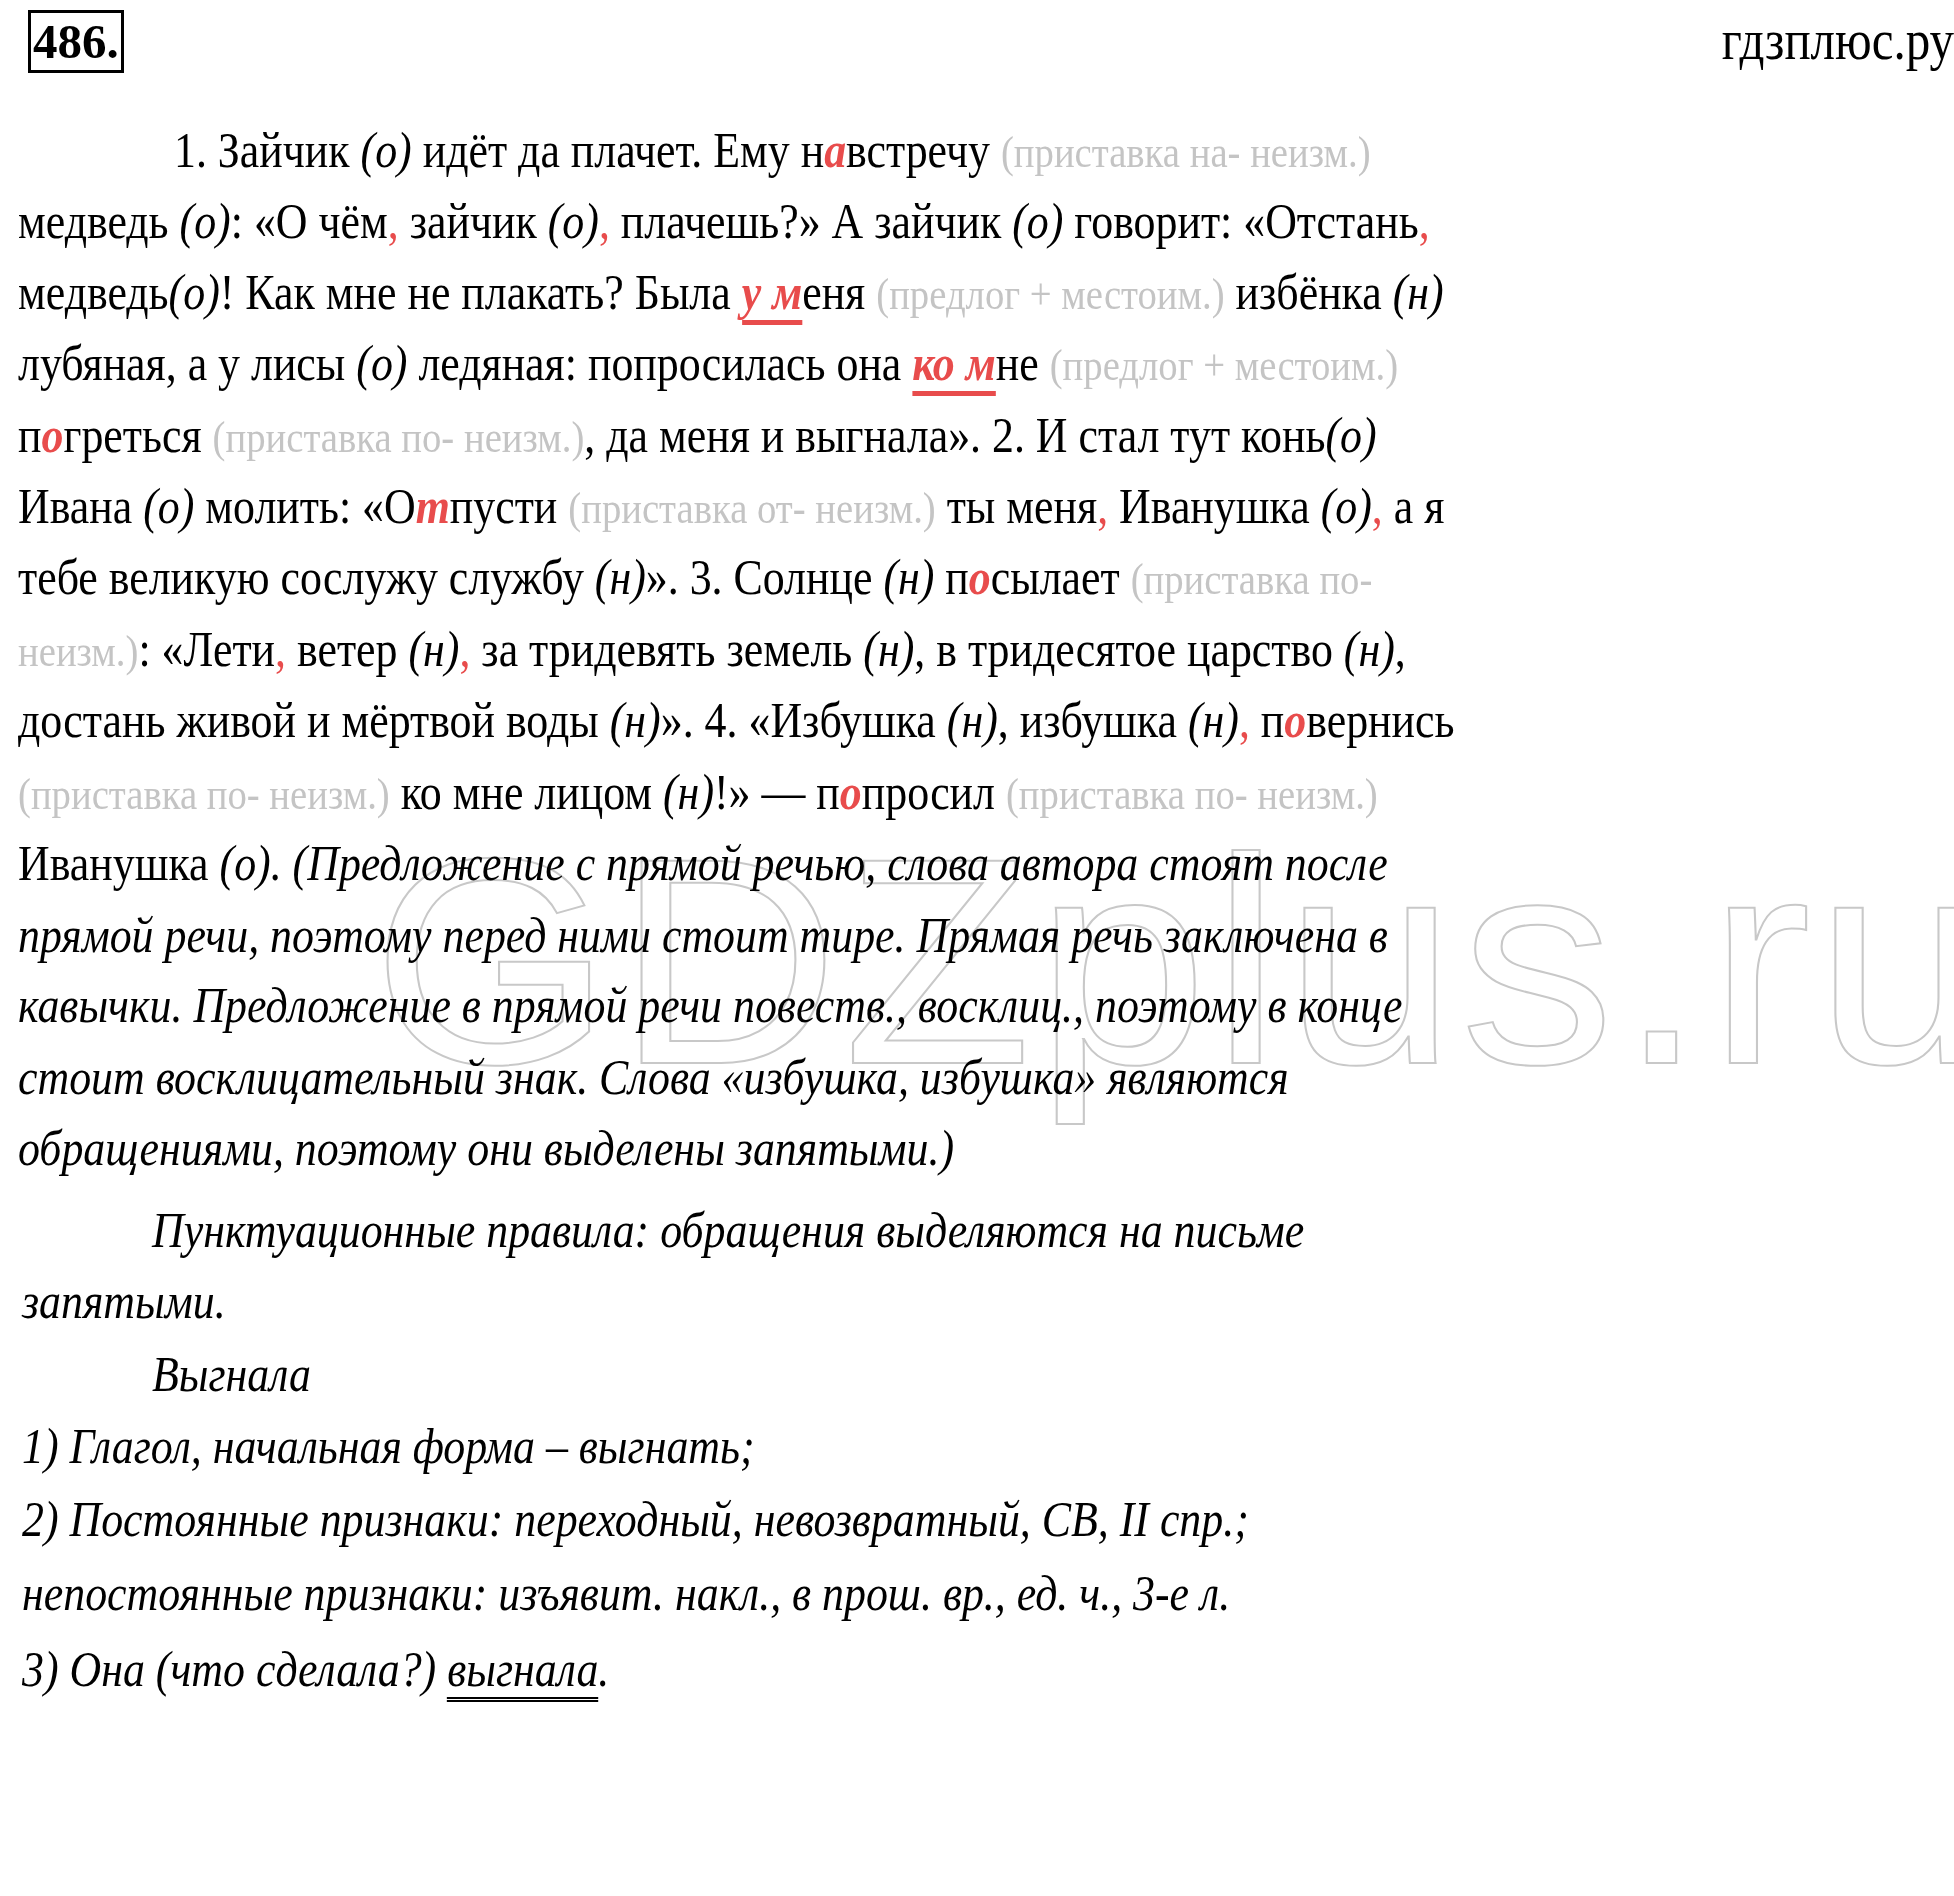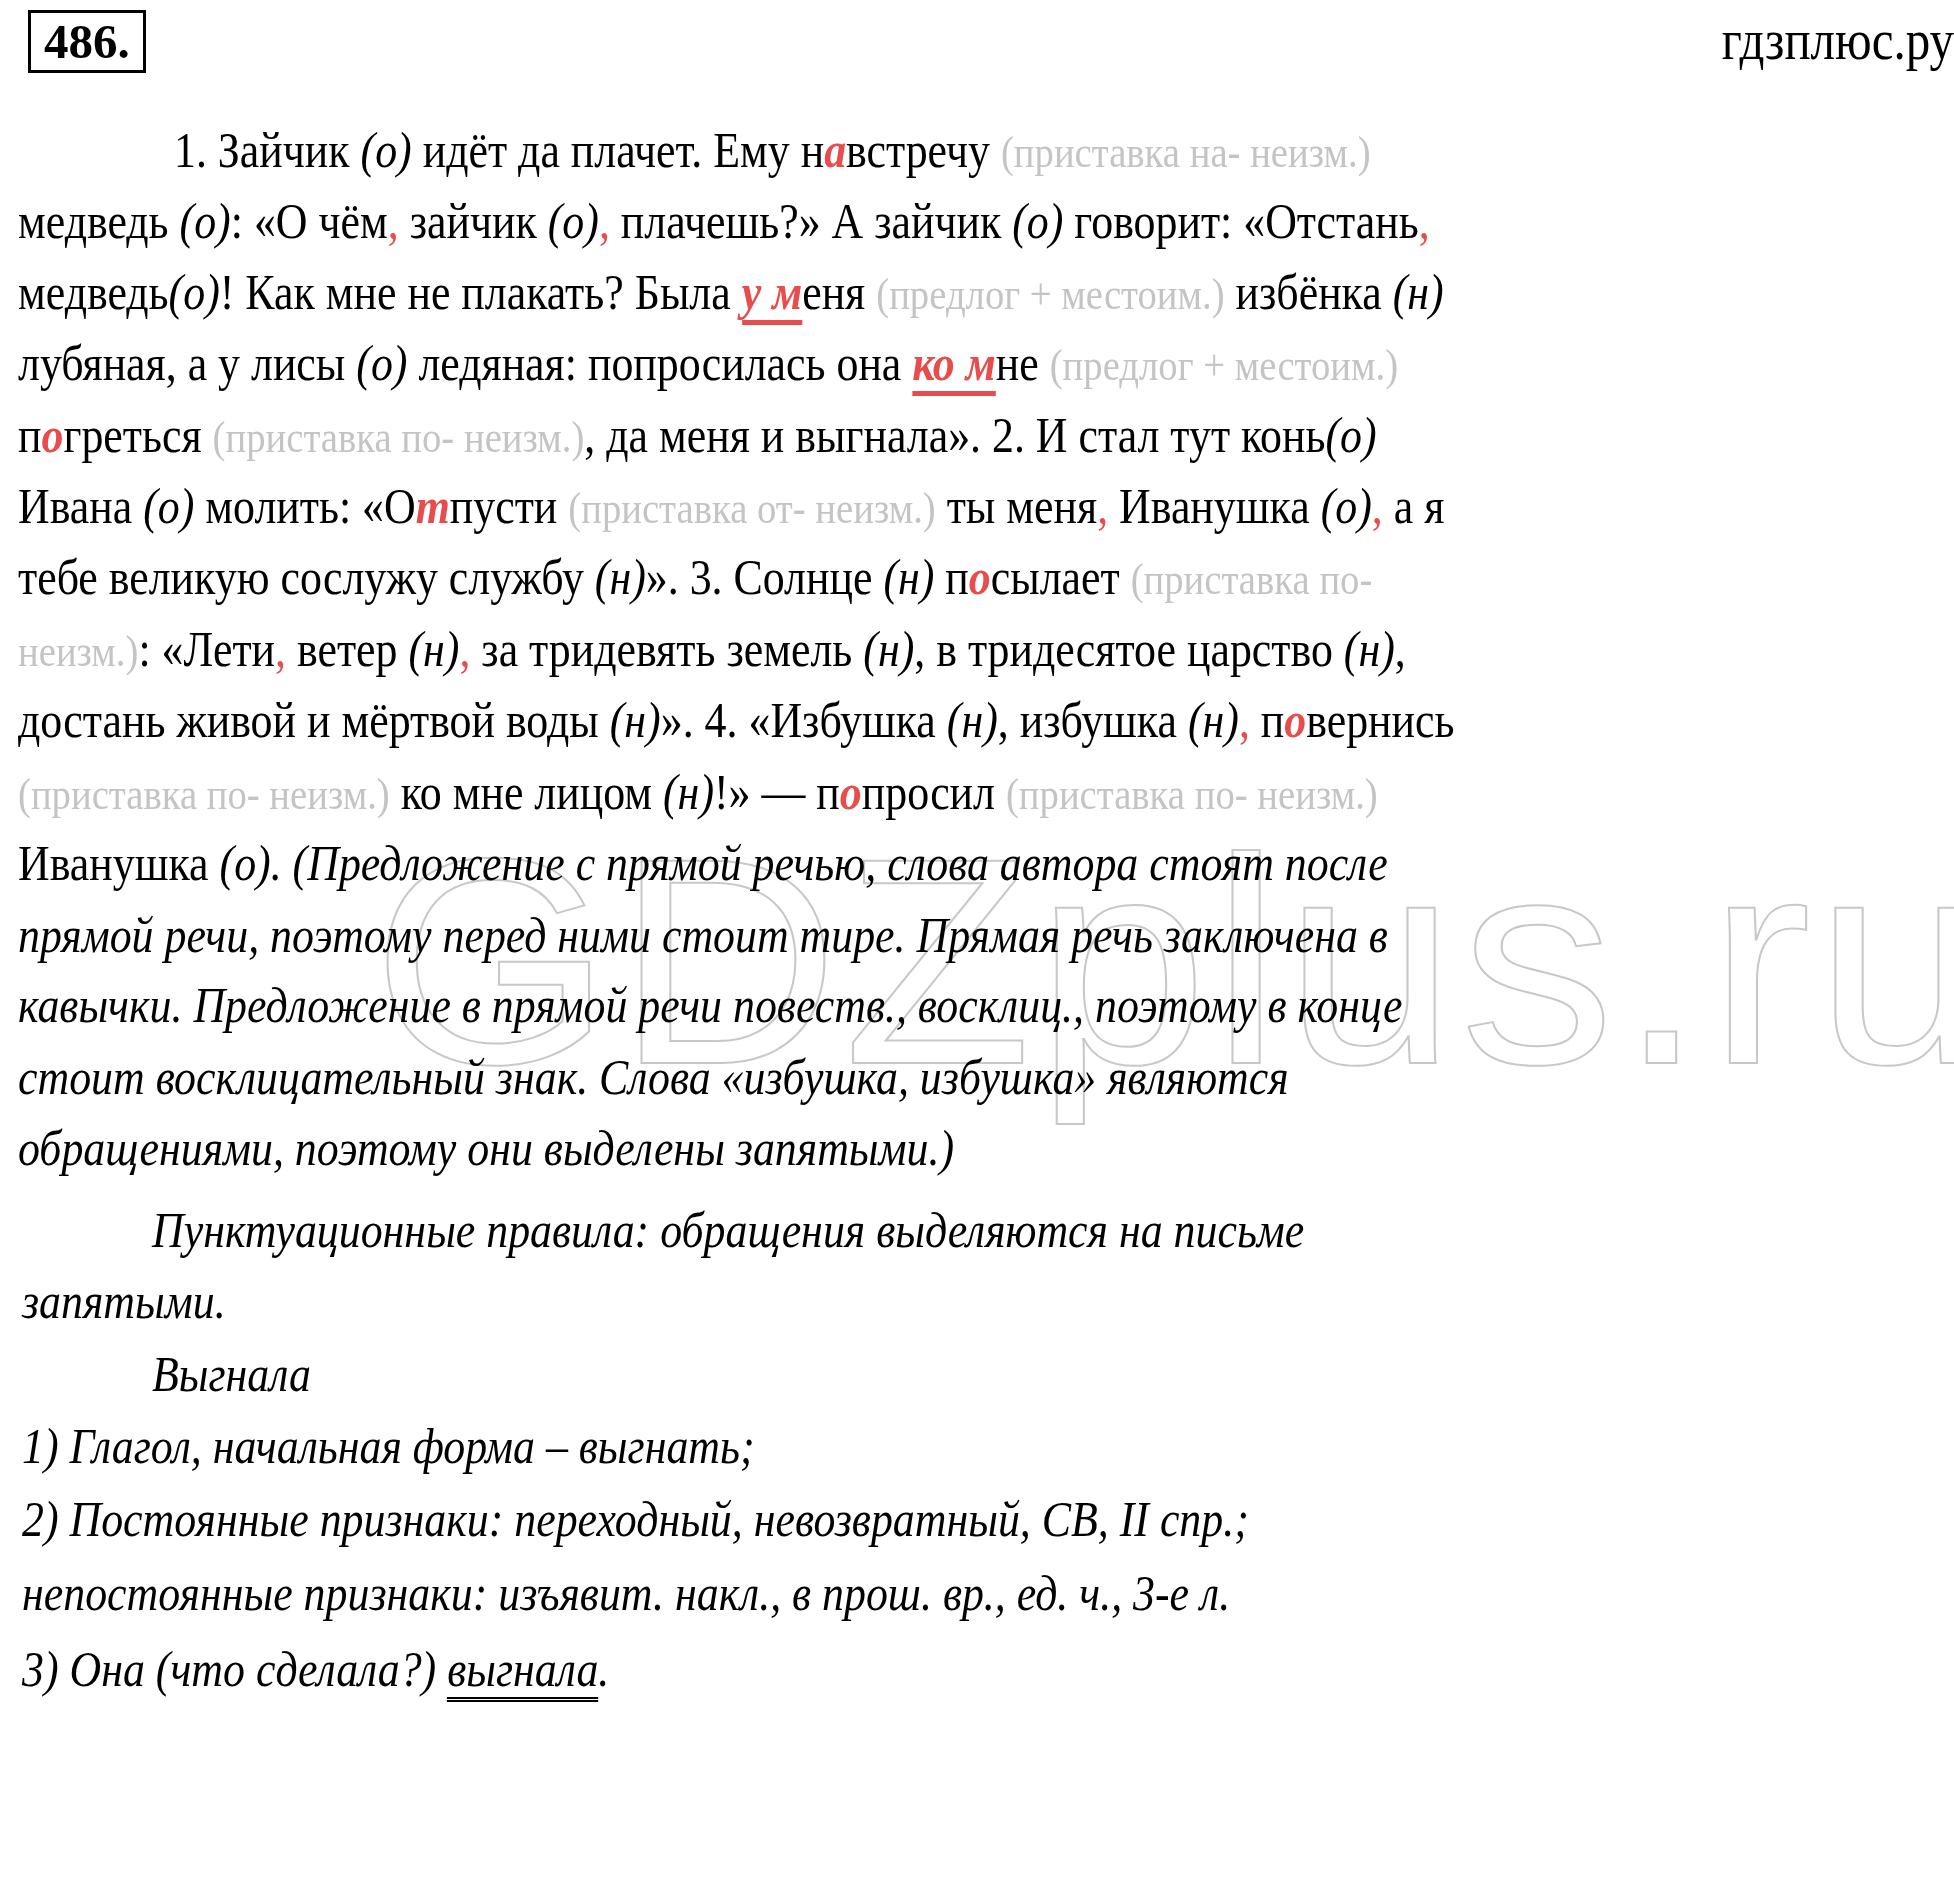--- a/index.html
+++ b/index.html
@@ -1,18 +1,18 @@
 <!DOCTYPE html>
 <html><head>
 <meta charset="utf-8">
 <style>
   html, body { margin:0; padding:0; background:#ffffff; }
   body { width:1954px; height:1897px; position:relative; overflow:hidden;
          font-family:"Liberation Serif", "DejaVu Serif", serif; color:#000; }
-  .num-box { position:absolute; left:28px; top:9.8px; height:57px; padding:0 13px;
+  .num-box { position:absolute; left:28px; top:9.8px; height:57px; padding:0 2px;
              border:3.9px solid #000; font-weight:bold; font-size:49px; line-height:57px; }
   .site { position:absolute; right:0px; top:3.9px; font-size:57px; line-height:71px;
           transform:scaleX(0.86); transform-origin:right center; }
   .line { position:absolute; left:17.6px; white-space:nowrap; font-size:51px; line-height:71px;
           transform:scaleX(0.86); transform-origin:left center; }
   .ital { font-style:italic; }
   .hint { color:#c4c4c4; font-size:45px; }
   .red { color:#e84c4c; }
   .redb { color:#e84c4c; font-weight:bold; font-style:italic; }
   .redu { color:#e84c4c; font-weight:bold; font-style:italic;

